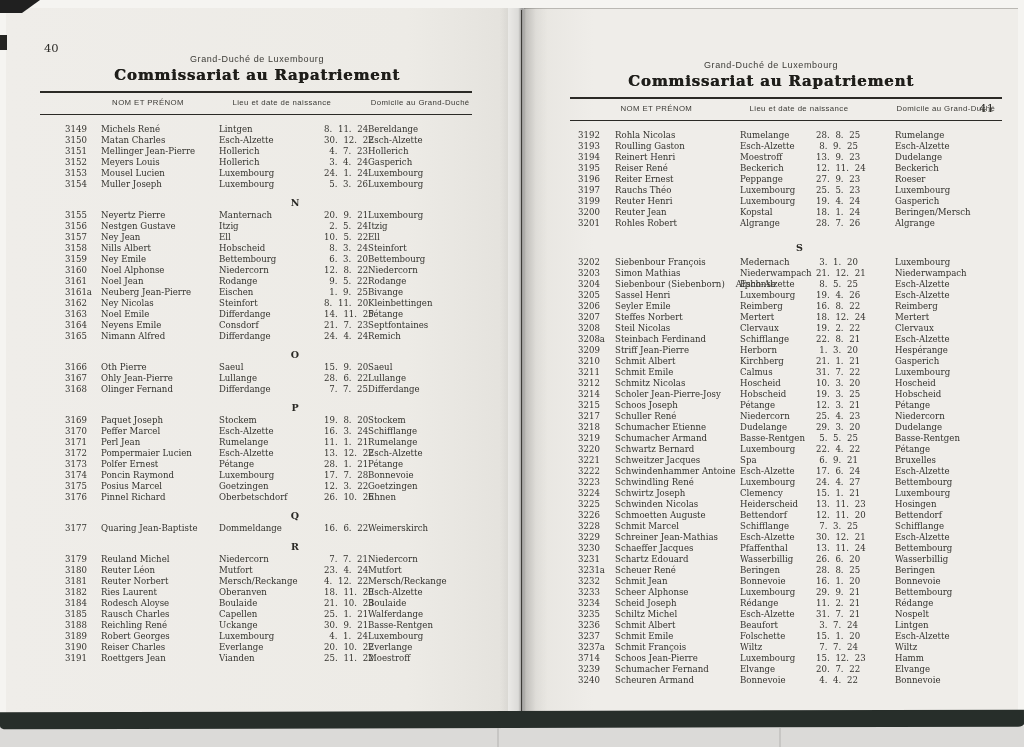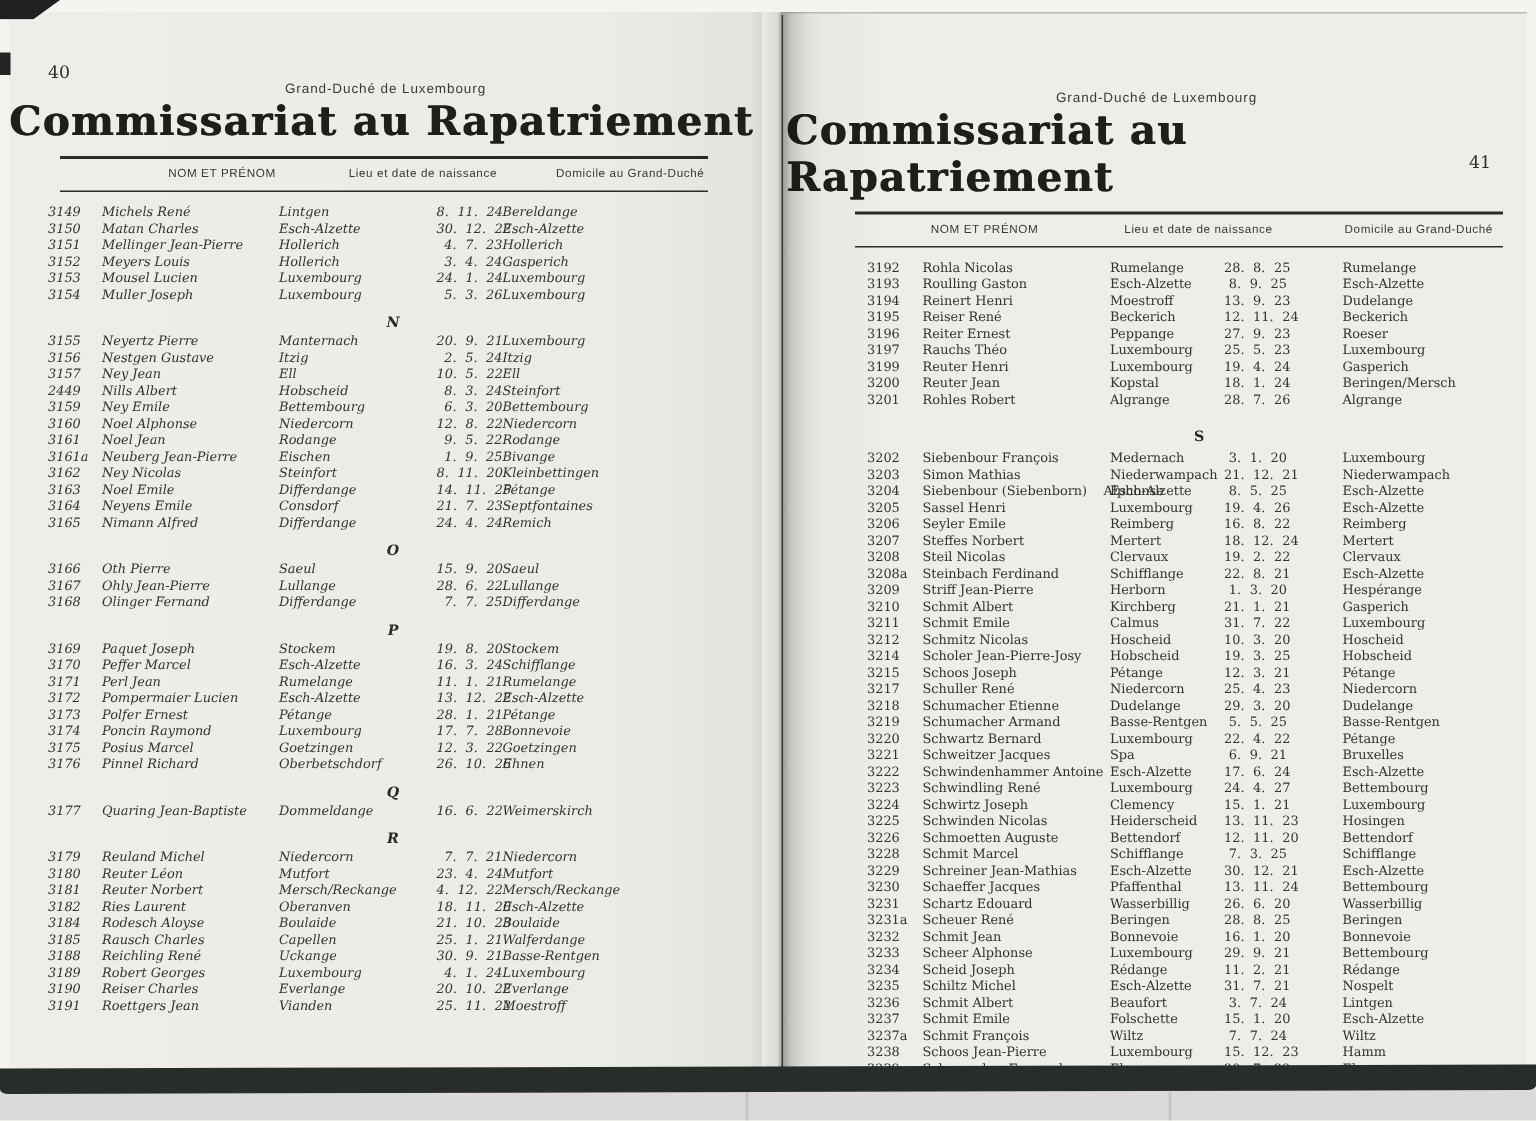--- a/index.html
+++ b/index.html
@@ -21,39 +21,39 @@
   .gutter{position:absolute;left:500px;top:8px;width:48px;height:706px;z-index:3;
     background:linear-gradient(90deg,rgba(0,0,0,0) 0%,rgba(0,0,0,0.10) 38%,rgba(0,0,0,0.38) 46%,rgba(0,0,0,0.16) 54%,rgba(0,0,0,0.04) 75%,rgba(0,0,0,0) 100%);}
   .gutter-line{position:absolute;left:521px;top:10px;width:1px;height:702px;background:#3c3b37;z-index:4;}
   
   .page{position:absolute;top:8px;height:706px;background:#edebe6;z-index:2;}
   .page-left{left:6px;width:502px;
     background:linear-gradient(90deg,#efede9 0%,#edebe6 80%,#e4e2dd 100%);}
   .page-right{left:524px;width:494px;border-top:1px solid #bab8b3;
     background:linear-gradient(90deg,#e6e4df 0%,#efede9 14%,#efede9 100%);}
   .pagenum{position:absolute;font-size:11.5px;color:#2e2d29;}
-  .page-left .pagenum{left:26px;top:33px;}
+  .page-left .pagenum{left:38px;top:33px;}
   .page-right .pagenum{right:24px;top:44px;margin-top:48px;}
   .kicker{text-align:center;font-family:"Liberation Sans", sans-serif;font-size:9px;
     letter-spacing:0.6px;color:#3c3b36;}
   .page-left .kicker{margin-top:46px;}
   .page-right .kicker{margin-top:51px;}
-  .doc-title{font-size:27px;font-weight:bold;color:#1f1e1a;
+  .doc-title{text-align:center;font-size:15px;font-weight:bold;color:#1f1e1a;
     letter-spacing:0.8px;margin-top:2px;text-shadow:0.5px 0 0 #1f1e1a;}
   .rulebox{margin-top:7px;height:21px;position:relative;
     border-top:2.5px solid #2b2a26;border-bottom:1.8px solid #2b2a26;}
   .page-left .rulebox{margin-left:34px;margin-right:36px;}
   .page-right .rulebox{margin-left:46px;margin-right:16px;}
   .colhead{position:absolute;top:5px;transform:translateX(-50%);white-space:nowrap;
     font-family:"Liberation Sans", sans-serif;font-size:7.8px;letter-spacing:0.4px;color:#3a3934;}
   .page-left .ch-name{left:25%;} .page-left .ch-birth{left:56%;} .page-left .ch-dom{left:88%;}
   .page-right .ch-name{left:20%;} .page-right .ch-birth{left:53%;} .page-right .ch-dom{left:87%;}
   
   table.roster{border-collapse:collapse;table-layout:fixed;margin-top:9px;width:460px;}
-  .page-left table.roster{margin-left:26px;font-style:italic;}
+  .page-left table.roster{margin-left:59px;}
   .page-right table.roster{margin-left:54px;width:443px;}
   table.roster td{font-size:8.6px;line-height:11px;padding:0;vertical-align:bottom;
     white-space:nowrap;overflow:visible;color:#34332e;}
   td.c-date{text-align:right;word-spacing:3px;}
   td.c-dom{padding-left:38px;}
   .page-right td.c-dom{padding-left:37px;}
   td.c-name{white-space:pre-line;}
   tr.letter-row td{text-align:center;font-weight:bold;font-size:9.5px;
     padding-top:7px;padding-bottom:2px;color:#2a2925;}
   .page-right tr.letter-row td{padding-top:13px;padding-bottom:4px;}
@@ -139,21 +139,21 @@
           <td class="c-dom">Itzig</td>
         </tr>
         <tr>
           <td class="c-id">3157</td>
           <td class="c-name">Ney Jean</td>
           <td class="c-birth">Ell</td>
           <td class="c-date">10. 5. 22</td>
           <td class="c-dom">Ell</td>
         </tr>
         <tr>
-          <td class="c-id">2449</td>
+          <td class="c-id">3158</td>
           <td class="c-name">Nills Albert</td>
           <td class="c-birth">Hobscheid</td>
           <td class="c-date">8. 3. 24</td>
           <td class="c-dom">Steinfort</td>
         </tr>
         <tr>
           <td class="c-id">3159</td>
           <td class="c-name">Ney Emile</td>
           <td class="c-birth">Bettembourg</td>
           <td class="c-date">6. 3. 20</td>
@@ -709,21 +709,21 @@
           <td class="c-dom">Esch-Alzette</td>
         </tr>
         <tr>
           <td class="c-id">3237a</td>
           <td class="c-name">Schmit François</td>
           <td class="c-birth">Wiltz</td>
           <td class="c-date">7. 7. 24</td>
           <td class="c-dom">Wiltz</td>
         </tr>
         <tr>
-          <td class="c-id">3238</td>
+          <td class="c-id">3714</td>
           <td class="c-name">Schoos Jean-Pierre</td>
           <td class="c-birth">Luxembourg</td>
           <td class="c-date">15. 12. 23</td>
           <td class="c-dom">Hamm</td>
         </tr>
         <tr>
           <td class="c-id">3239</td>
           <td class="c-name">Schumacher Fernand</td>
           <td class="c-birth">Elvange</td>
           <td class="c-date">20. 7. 22</td>

